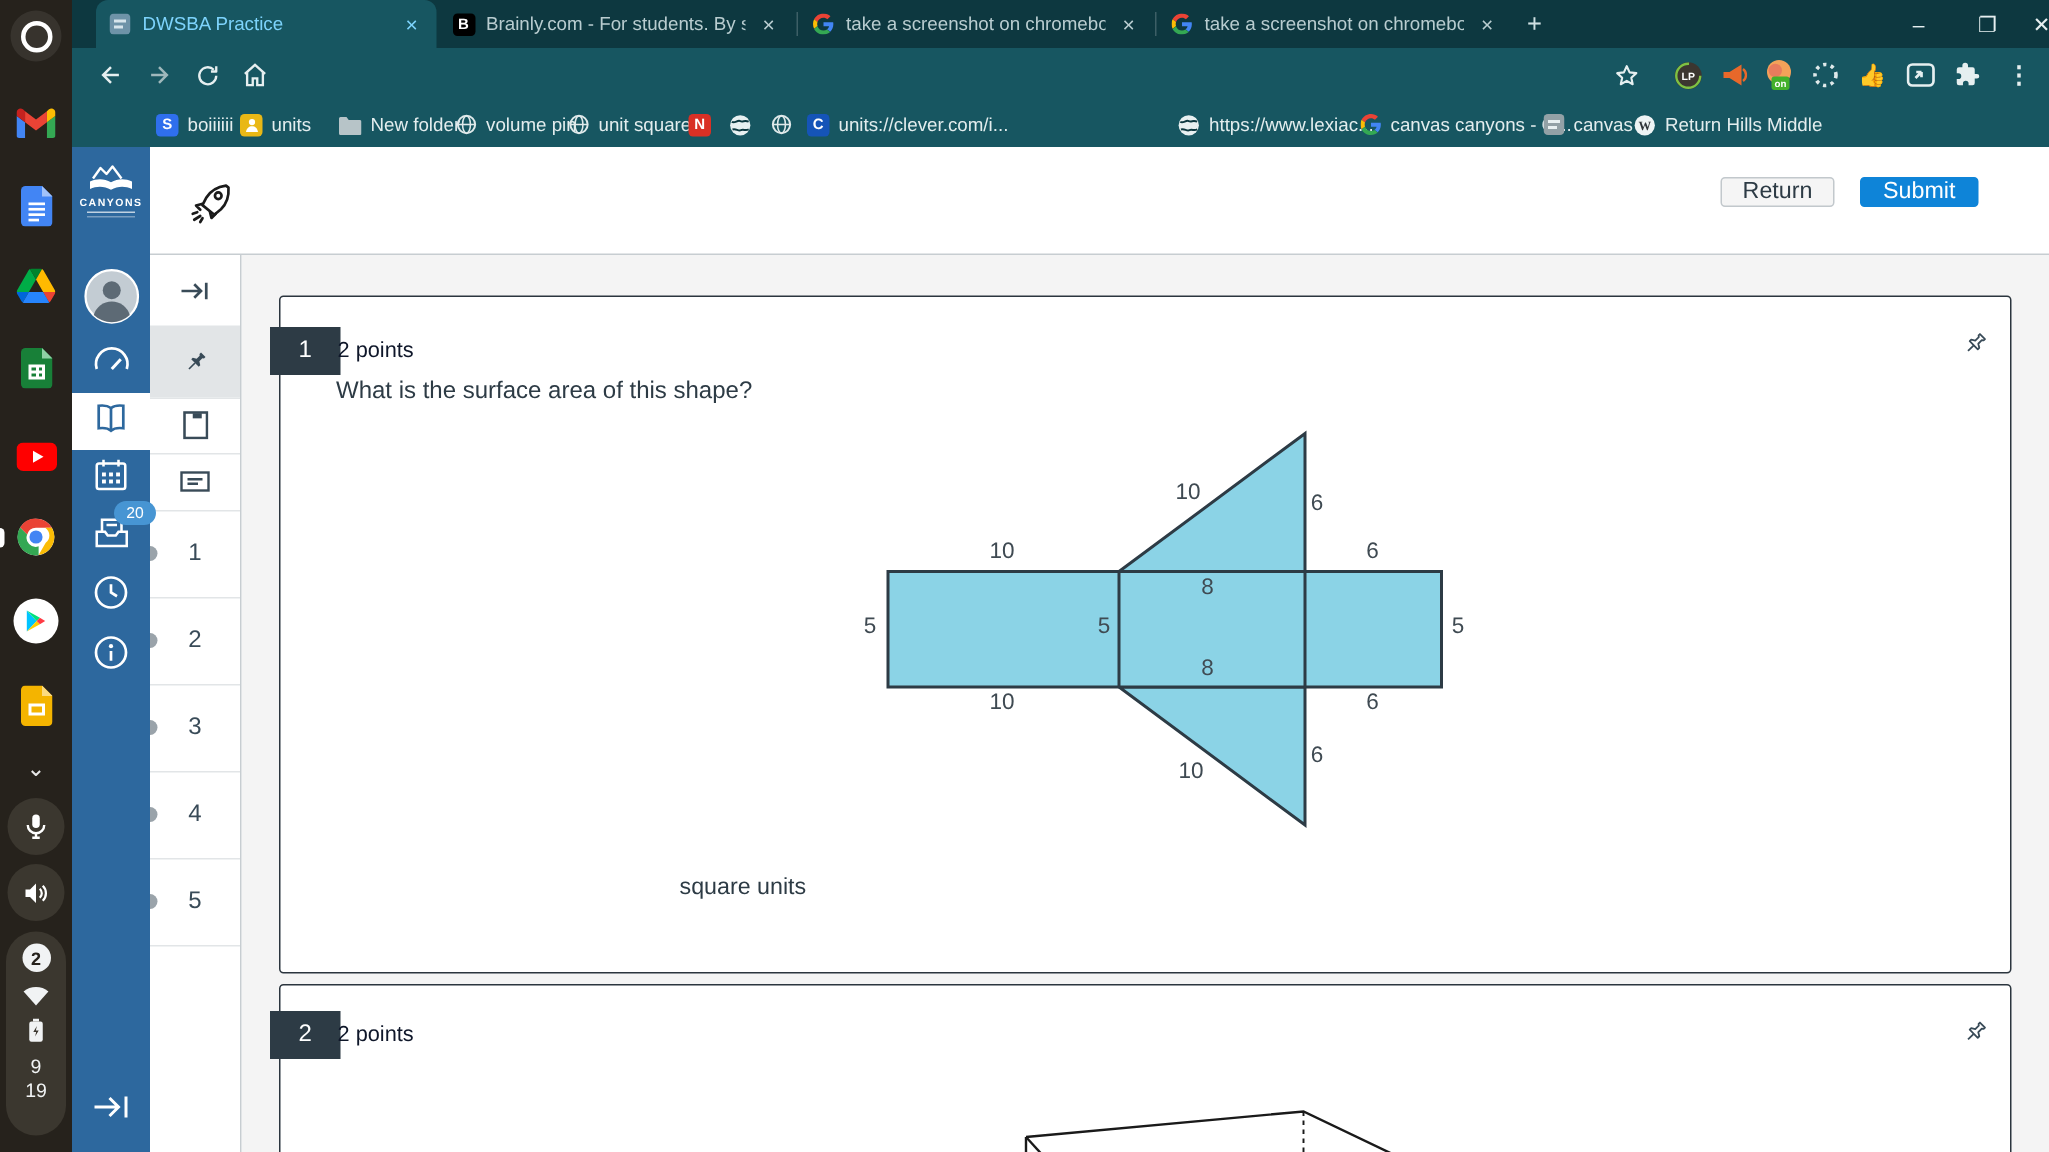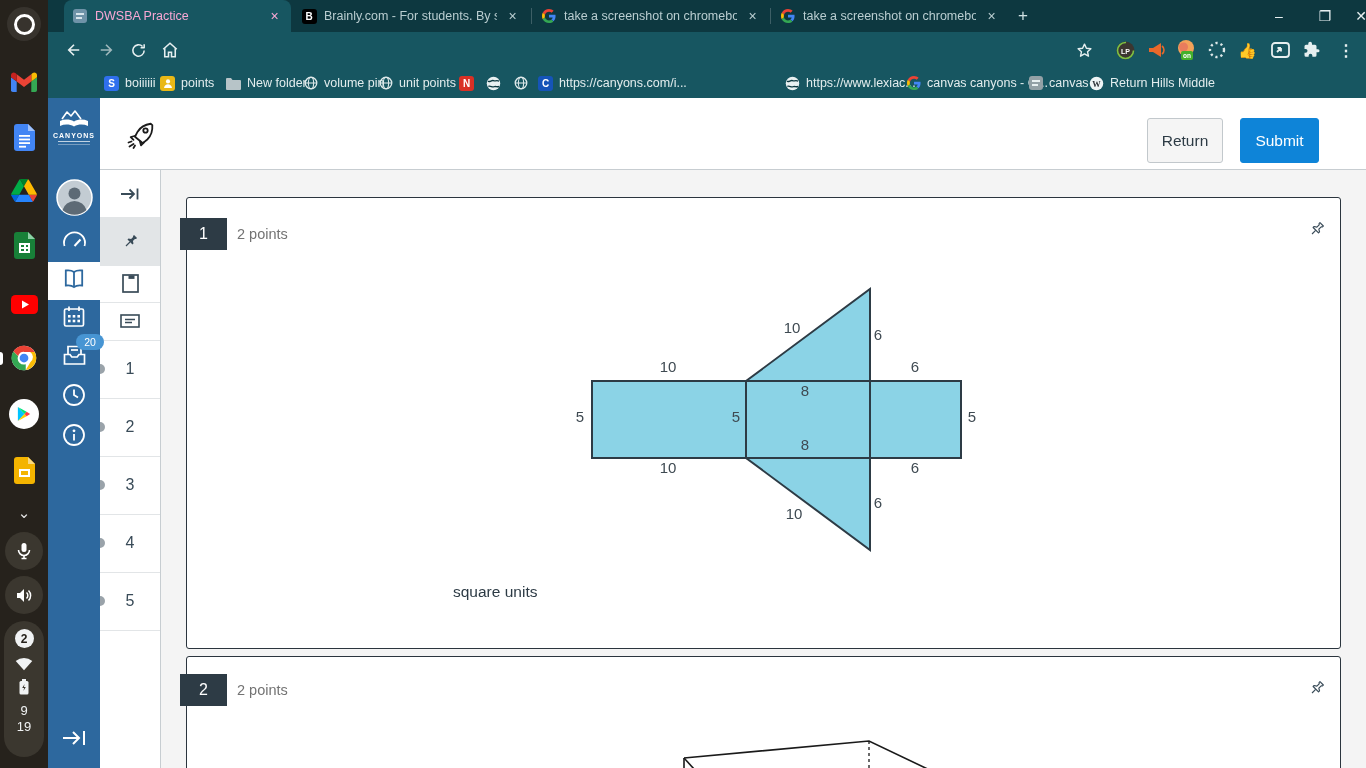--- a/index.html
+++ b/index.html
@@ -22,21 +22,21 @@
   .status-pill{position:absolute;left:4px;top:621px;width:40px;height:136px;border-radius:20px;
         background:#3b372f;display:flex;flex-direction:column;align-items:center;padding-top:8px;box-sizing:border-box;}
   .notif-badge{width:19px;height:19px;border-radius:50%;background:#f1f3f4;color:#26221c;
         font-size:12px;font-weight:bold;display:flex;align-items:center;justify-content:center;}
   .clock{color:#f1f3f4;font-size:13px;line-height:16px;text-align:center;margin-top:8px;}
 
   
   .tabstrip{position:absolute;left:48px;top:0;width:1318px;height:32px;background:#0d3840;}
   .tab{position:absolute;top:0;height:32px;display:flex;align-items:center;padding:0 8px;
        box-sizing:border-box;color:#b9cdd0;font-size:12.5px;}
-  .tab.active{background:#175661;border-radius:8px 8px 0 0;color:#f9a8d4;}
+  .tab.active{background:#175661;border-radius:8px 8px 0 0;color:#7dd3fc;}
   .tab-title{flex:1;white-space:nowrap;overflow:hidden;margin:0 7px;}
   .tab-close{width:17px;height:17px;line-height:16px;text-align:center;font-size:14px;border-radius:50%;flex:0 0 auto;}
   .tabsep{position:absolute;top:8px;width:1px;height:16px;background:#3d5f66;}
   .winctl{position:absolute;top:4px;width:26px;height:24px;color:#e6eff0;font-size:14px;
           display:flex;align-items:center;justify-content:center;}
   .favicon{width:16px;height:16px;flex:0 0 auto;display:flex;align-items:center;justify-content:center;}
   .fav-sq{width:15px;height:15px;border-radius:3px;color:#fff;font-size:10px;font-weight:bold;
           display:flex;align-items:center;justify-content:center;}
 
   .toolbar{position:absolute;left:48px;top:32px;width:1318px;height:36px;background:#175661;}
@@ -54,39 +54,39 @@
   .gnav-item{position:absolute;left:0;width:52px;display:flex;align-items:center;justify-content:center;}
   .gnav-active{position:absolute;left:0;width:52px;height:38px;background:#fff;}
   .logo-text{color:#fff;font-size:7px;font-weight:bold;letter-spacing:1px;text-align:center;}
   .logo-rule{height:1px;background:rgba(255,255,255,.7);margin:2px 4px 0 4px;}
   .inbox-badge{position:absolute;left:28px;top:-8px;min-width:20px;height:16px;border-radius:9px;
         background:#4795d3;color:#fff;font-size:10.5px;display:flex;align-items:center;justify-content:center;padding:0 4px;}
 
   
   .page-header{position:absolute;left:100px;top:98px;width:1266px;height:72px;background:#fff;
         border-bottom:1px solid #c7cdd1;box-sizing:border-box;z-index:10;}
-  .btn{position:absolute;top:20px;height:45px;border-radius:3px;font-size:15.5px;display:flex;
+  .btn{position:absolute;top:20px;height:20px;border-radius:3px;font-size:15.5px;display:flex;
         align-items:center;justify-content:center;box-sizing:border-box;cursor:pointer;}
   .btn-return{left:1047px;width:76px;background:#f5f5f5;border:1px solid #c2c8cc;color:#2d3b45;}
   .btn-submit{left:1140px;width:79px;background:#0e84d8;border:1px solid #0e84d8;color:#fff;}
 
   
   .quiznav{position:absolute;left:100px;top:170px;width:61px;height:598px;background:#fff;
         border-right:1px solid #c7cdd1;box-sizing:border-box;z-index:9;}
   .qn-row{position:absolute;left:0;width:60px;display:flex;align-items:center;justify-content:center;}
   .qn-sep{position:absolute;left:0;width:60px;height:1px;background:#e2e5e7;}
   .qn-num{font-size:16px;color:#394b58;}
   .qn-dot{position:absolute;left:-5px;width:10px;height:10px;border-radius:50%;background:#9aa3aa;}
 
   
   .card{position:absolute;left:186px;width:1155px;background:#fff;border:1px solid #2b353e;
         border-radius:3px;box-sizing:border-box;}
   .qbadge{position:absolute;left:-7px;width:47px;height:32px;background:#2d3b45;color:#fff;
         font-size:16px;display:flex;align-items:center;justify-content:center;}
-  .qpoints{position:absolute;left:50px;font-size:14.5px;color:#737373;}
+  .qpoints{position:absolute;left:38px;font-size:14.5px;color:#0f172a;}
   .qprompt{position:absolute;left:37px;font-size:16px;color:#2d3b45;}
   .card-pin{position:absolute;right:14px;}
   .answer-input{position:absolute;left:63px;top:376px;width:197px;height:36px;border:1px solid #c7cdd1;
         border-radius:4px;box-sizing:border-box;font-size:15px;padding:0 10px;color:#2d3b45;
         font-family:"Liberation Sans",sans-serif;background:#fff;}
   .answer-input::placeholder{color:#8b969e;}
   .answer-suffix{position:absolute;left:266px;top:385px;font-size:15.5px;color:#2d3b45;}
   .netlabel{font-size:15px;fill:#3f4a52;}
 </style>
 </head>
@@ -227,21 +227,21 @@
       <span class="fav-sq" style="background:#2f6fed">S</span>
       <span>boiiiiii</span>
     </div>
     <div class="bm" style="left:112px">
       <span class="fav-sq" style="background:#e9b816">
         <svg width="10" height="10" viewBox="0 0 10 10">
             <circle cx="5" cy="3.4" r="2.1" fill="#fff"></circle>
             <path d="M1 10c.4-2.6 2-3.8 4-3.8s3.6 1.2 4 3.8z" fill="#fff"></path>
           </svg>
       </span>
-      <span>points</span>
+      <span>units</span>
     </div>
     <div class="bm" style="left:177px">
       <svg width="16" height="13" viewBox="0 0 16 13">
           <path d="M1 2a1 1 0 0 1 1-1h4l1.5 2H15a1 1 0 0 1 1 1v8a1 1 0 0 1-1 1H2a1 1 0 0 1-1-1z" fill="#b7c4c8"></path>
         </svg>
       <span>New folder</span>
     </div>
     <div class="bm" style="left:256px">
       <svg width="14" height="14" viewBox="0 0 16 16">
           <circle cx="8" cy="8" r="6.6" fill="none" stroke="#dfe9ea" stroke-width="1.5"></circle>
@@ -249,41 +249,41 @@
           <path d="M1.6 8h12.8" stroke="#dfe9ea" stroke-width="1.2"></path>
         </svg>
       <span>volume pin</span>
     </div>
     <div class="bm" style="left:331px">
       <svg width="14" height="14" viewBox="0 0 16 16">
           <circle cx="8" cy="8" r="6.6" fill="none" stroke="#dfe9ea" stroke-width="1.5"></circle>
           <ellipse cx="8" cy="8" rx="3" ry="6.6" fill="none" stroke="#dfe9ea" stroke-width="1.2"></ellipse>
           <path d="M1.6 8h12.8" stroke="#dfe9ea" stroke-width="1.2"></path>
         </svg>
-      <span>unit points</span>
+      <span>unit square</span>
     </div>
     <div class="bm" style="left:411px">
       <span class="fav-sq" style="background:#d93025">N</span>
     </div>
     <div class="bm" style="left:438px">
       <svg width="15" height="15" viewBox="0 0 16 16">
           <circle cx="8" cy="8" r="7.2" fill="#e8f0f1"></circle>
           <path d="M2 5.5c2 1.5 4-1.5 6-.5s3-1 6 .5M2.5 11c2.5-1 4 1.5 6 .5s3 .8 5.5-.5" stroke="#0d3840" stroke-width="1.4" fill="none"></path>
         </svg>
     </div>
     <div class="bm" style="left:466px">
       <svg width="14" height="14" viewBox="0 0 16 16">
           <circle cx="8" cy="8" r="6.6" fill="none" stroke="#dfe9ea" stroke-width="1.5"></circle>
           <ellipse cx="8" cy="8" rx="3" ry="6.6" fill="none" stroke="#dfe9ea" stroke-width="1.2"></ellipse>
           <path d="M1.6 8h12.8" stroke="#dfe9ea" stroke-width="1.2"></path>
         </svg>
     </div>
     <div class="bm" style="left:490px">
       <span class="fav-sq" style="background:#1554b8">C</span>
-      <span>https://canyons.com/i...</span>
+      <span>units://clever.com/i...</span>
     </div>
     <div class="bm" style="left:737px">
       <svg width="15" height="15" viewBox="0 0 16 16">
           <circle cx="8" cy="8" r="7.2" fill="#e8f0f1"></circle>
           <path d="M2 5.5c2 1.5 4-1.5 6-.5s3-1 6 .5M2.5 11c2.5-1 4 1.5 6 .5s3 .8 5.5-.5" stroke="#0d3840" stroke-width="1.4" fill="none"></path>
         </svg>
       <span>https://www.lexiac...</span>
     </div>
     <div class="bm" style="left:859px">
       <svg width="14" height="14" viewBox="0 0 48 48">
@@ -574,20 +574,21 @@
     <div class="qbadge" style="top:20px">1</div>
     <div class="qpoints" style="top:28px">2 points</div>
     <div class="card-pin" style="top:22px">
       <svg width="19" height="19" viewBox="0 0 24 24" fill="none" stroke="#394b58" stroke-width="1.5" stroke-linejoin="round">
           <g transform="rotate(45 12 12)">
             <path d="M9 2.8h6v1.6l-1.2 1v4.2l3 1.8v1.8H7.2v-1.8l3-1.8V5.4L9 4.4z"></path>
             <path d="M12 13.5v6.5"></path>
           </g>
         </svg>
     </div>
+    <div class="qprompt" style="top:54px">What is the surface area of this shape?</div>
 
     <svg class="abs" style="left:374px;top:81px" width="430" height="282" viewBox="0 0 430 282">
       <g fill="#8bd3e6" stroke="#2d3b45" stroke-width="2" stroke-linejoin="miter">
         <polygon points="185,102 309,10 309,102"></polygon>
         <polygon points="185,179 309,179 309,271"></polygon>
         <rect x="31" y="102" width="369" height="77"></rect>
         <line x1="185" y1="102" x2="185" y2="179"></line>
         <line x1="309" y1="102" x2="309" y2="179"></line>
       </g>
       <g class="netlabel" text-anchor="middle" dominant-baseline="middle" font-family="Liberation Sans">

